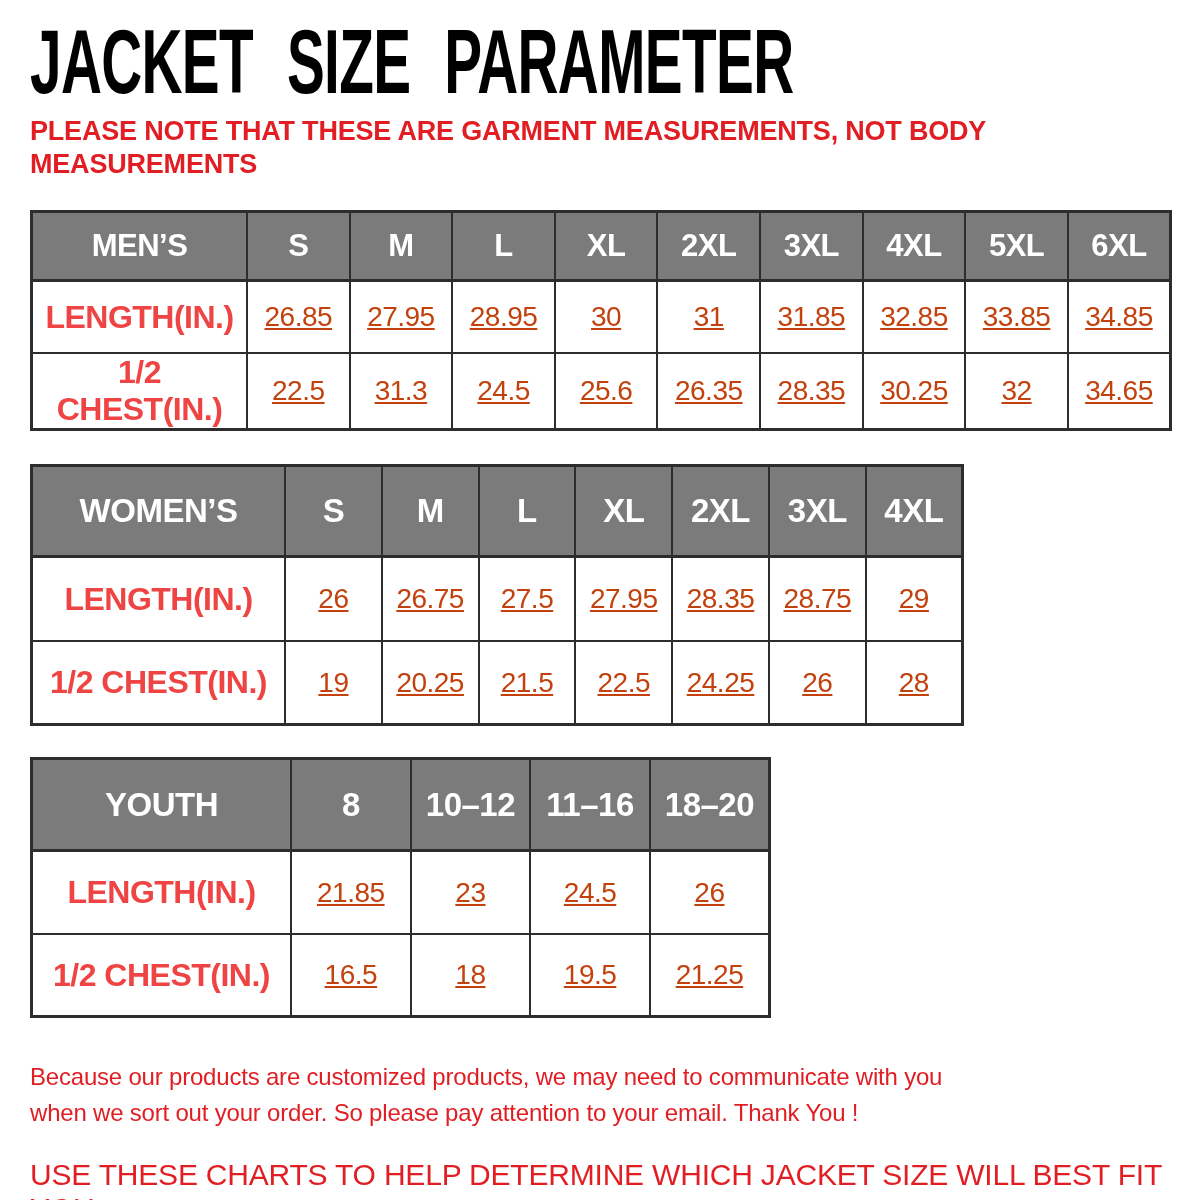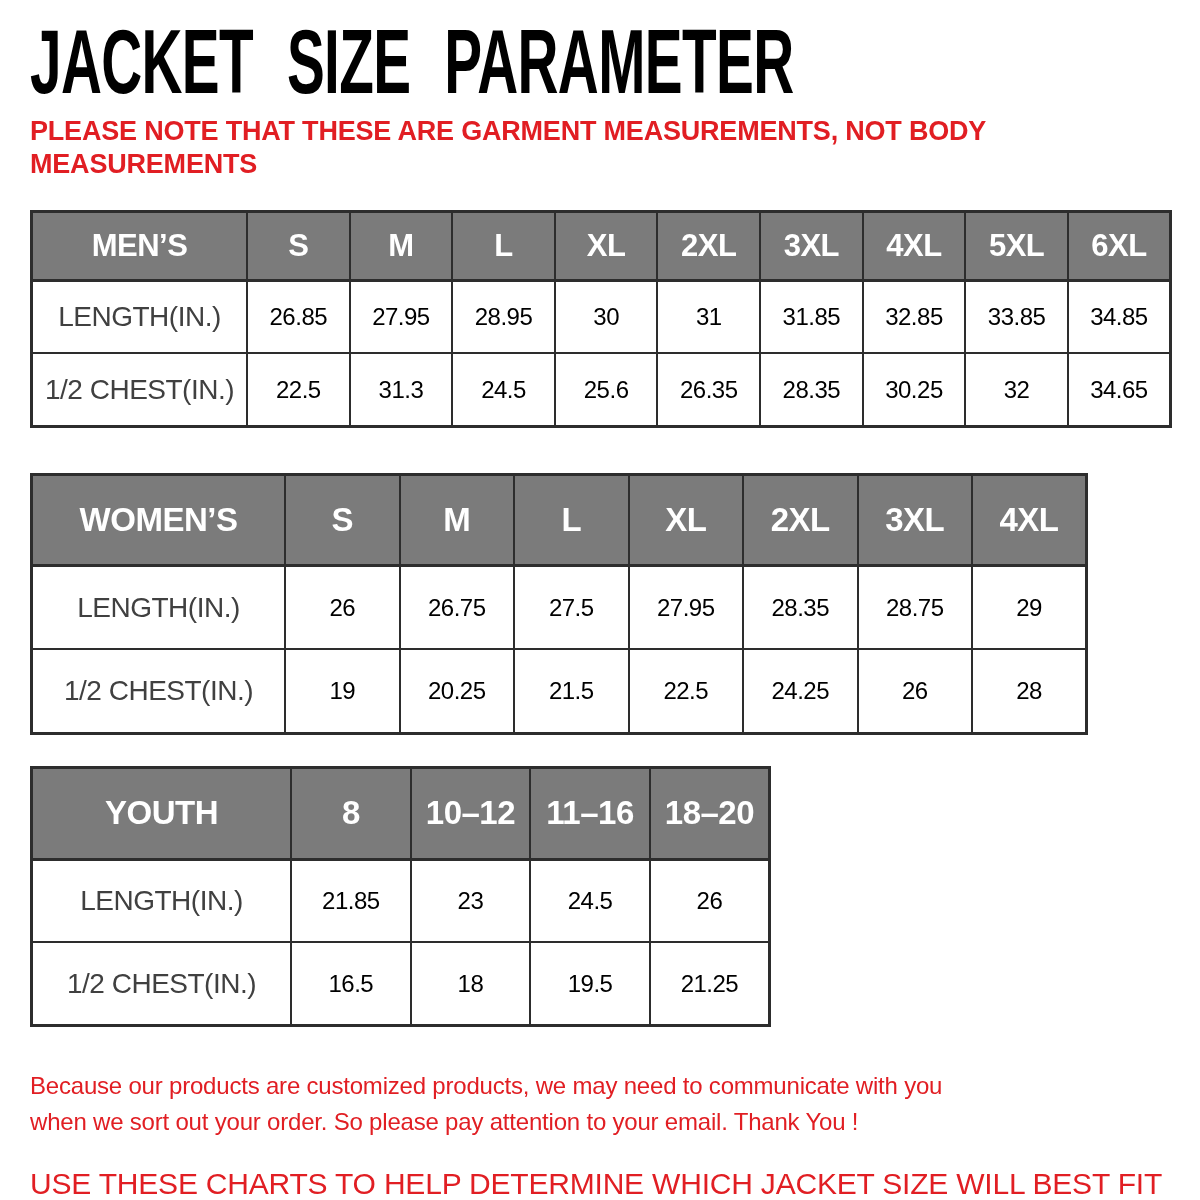--- a/index.html
+++ b/index.html
@@ -39,29 +39,29 @@
     border:2px solid #2d2d2d;
     text-align:center;vertical-align:middle;
     padding:0;
     letter-spacing:-0.5px;
     overflow:hidden;
   }
   table.size-table thead th{
     background:#7b7b7b;color:#ffffff;font-weight:bold;
     border-bottom-width:3px;
   }
-  table.size-table tbody th{font-weight:normal;font-size:28px;color:#404040;}
-  table.size-table tbody td{font-weight:normal;font-size:24px;color:#000000;}
+  table.size-table tbody th{font-weight:bold;font-size:32px;color:#ef4444;}
+  table.size-table tbody td{font-weight:normal;font-size:28px;color:#c2410c;text-decoration:underline;}
 
   table.mens{width:1142px;margin-top:29px;padding-left:44px;}
   table.mens thead th{height:66px;font-size:31px;}
   table.mens tbody tr{height:73px;}
   table.mens .corner{width:213px;}
 
-  table.womens{width:1058px;margin-top:45px;}
+  table.womens{width:934px;margin-top:33px;}
   table.womens thead th{height:88px;font-size:33px;}
   table.womens tbody tr{height:84px;}
   table.womens .corner{width:251px;}
 
   table.youth{width:741px;margin-top:31px;}
   table.youth thead th{height:89px;font-size:33px;}
   table.youth tbody tr{height:83px;}
   table.youth .corner{width:257px;}
 
   

